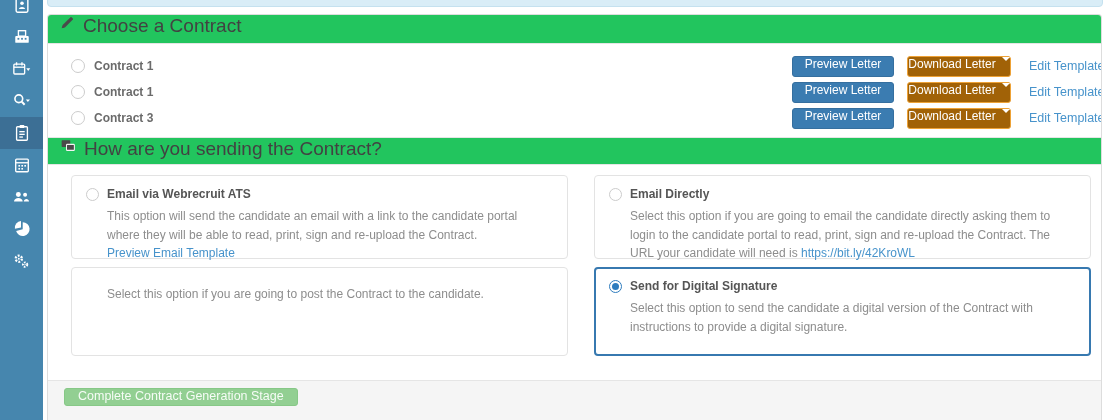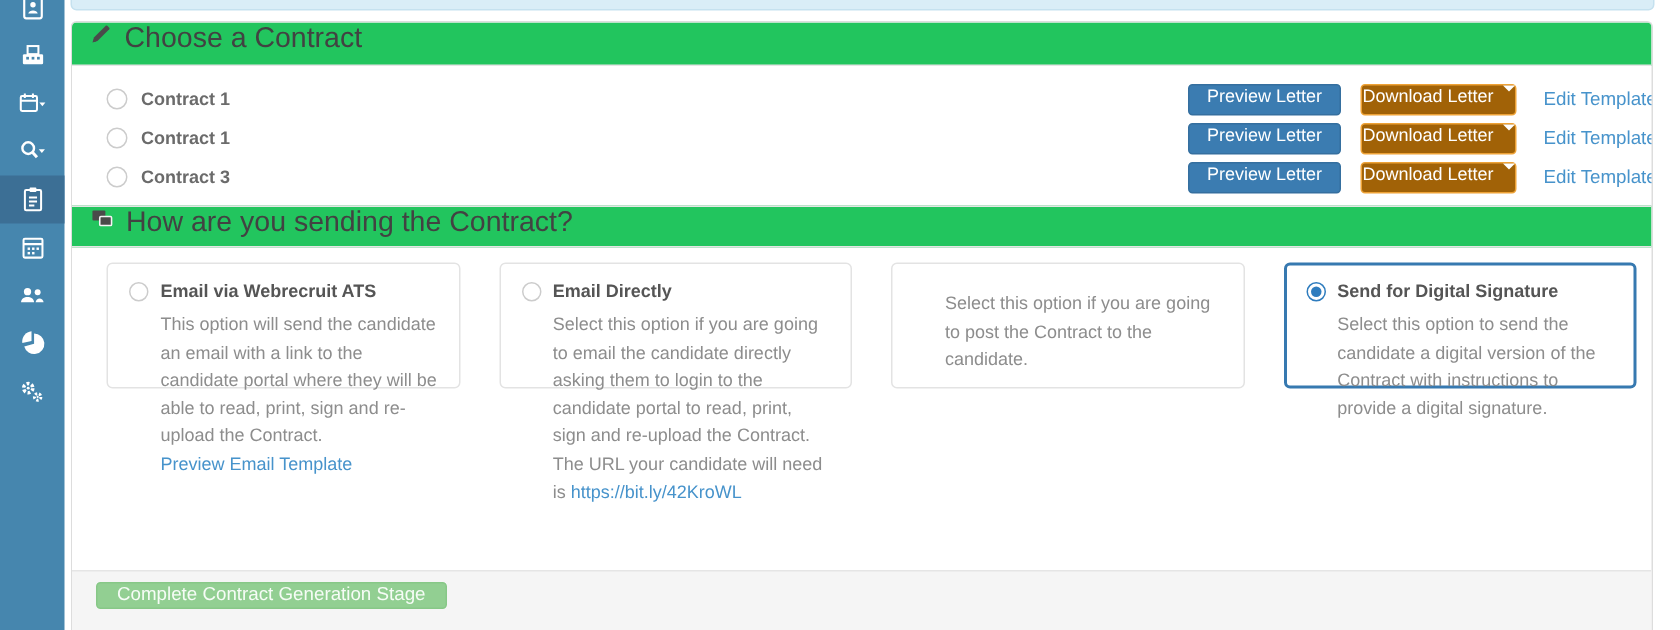--- a/index.html
+++ b/index.html
@@ -45,21 +45,21 @@
     border-radius:3px; font-size:12px; color:#fff; cursor:pointer; border:1px solid transparent; }
   .btn-primary { width:102px; background:#3b7cb1; border-color:#356f9f; }
   .btn-warning { width:104px; background:#a16207; border-color:#eea236; margin-left:13px; }
   .caret { display:inline-block; margin-left:6px; width:0; height:0;
     border-left:4px solid transparent; border-right:4px solid transparent; border-top:4px solid #fff; }
   .link { color:#4793cb; font-size:12.5px; text-decoration:none; cursor:pointer; }
   .edit-link { width:60px; margin-left:18px; text-align:right; white-space:nowrap; }
 
   
   .options { padding:10px 10px 0 23px; display:grid;
-    grid-template-columns:repeat(4, 1fr); grid-template-rows:84px 89px; column-gap:26px; row-gap:8px; }
+    grid-template-columns:repeat(2, 1fr); grid-template-rows:84px 89px; column-gap:26px; row-gap:8px; }
   .option-box { border:1px solid #e3e3e3; border-radius:4px; padding:11px 14px; background:#fff; cursor:pointer; }
   .option-box.selected { border:2px solid #3779b0; padding:10px 13px; }
   .option-head { display:flex; align-items:center; }
   .option-title { margin-left:8px; font-size:12px; font-weight:bold; color:#555; }
   .option-desc { margin:6px 0 0 21px; font-size:12px; line-height:1.55; color:#8d8d8d; }
   .option-desc .link { font-size:12px; }
   .option-link { display:block; margin:2px 0 0 21px; font-size:12px; }
 
   .spacer { flex:1 1 auto; }
 

